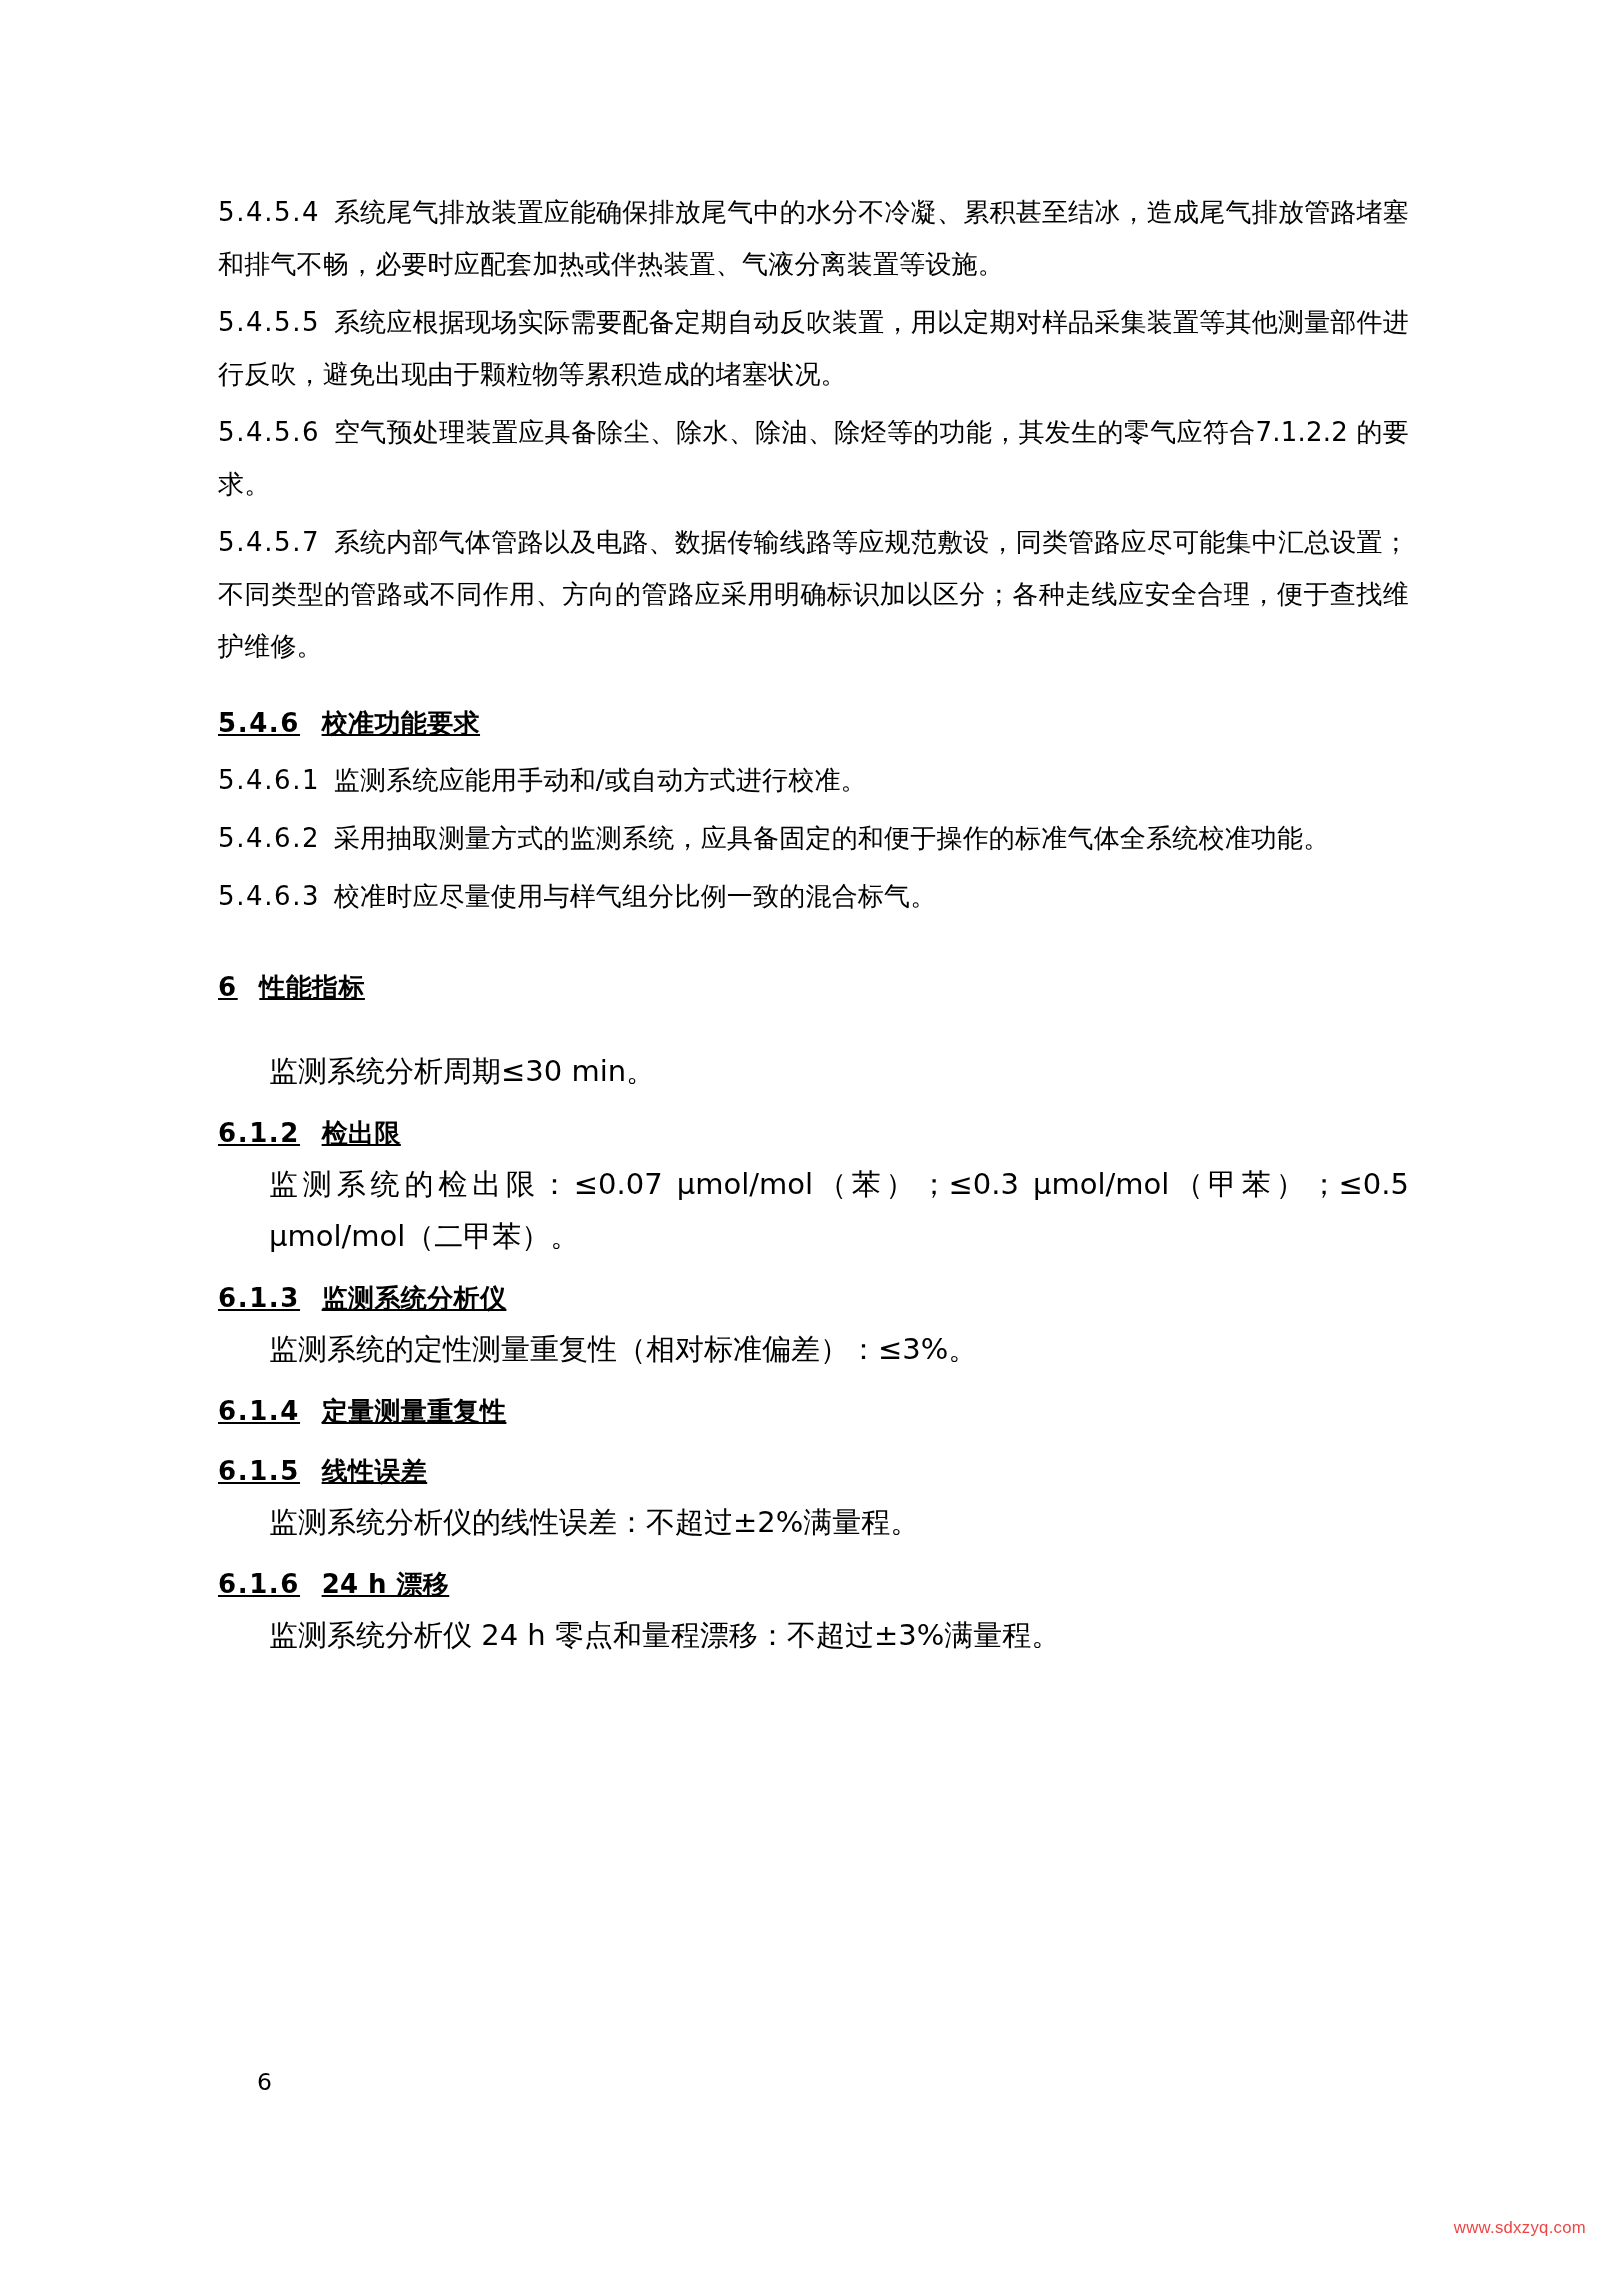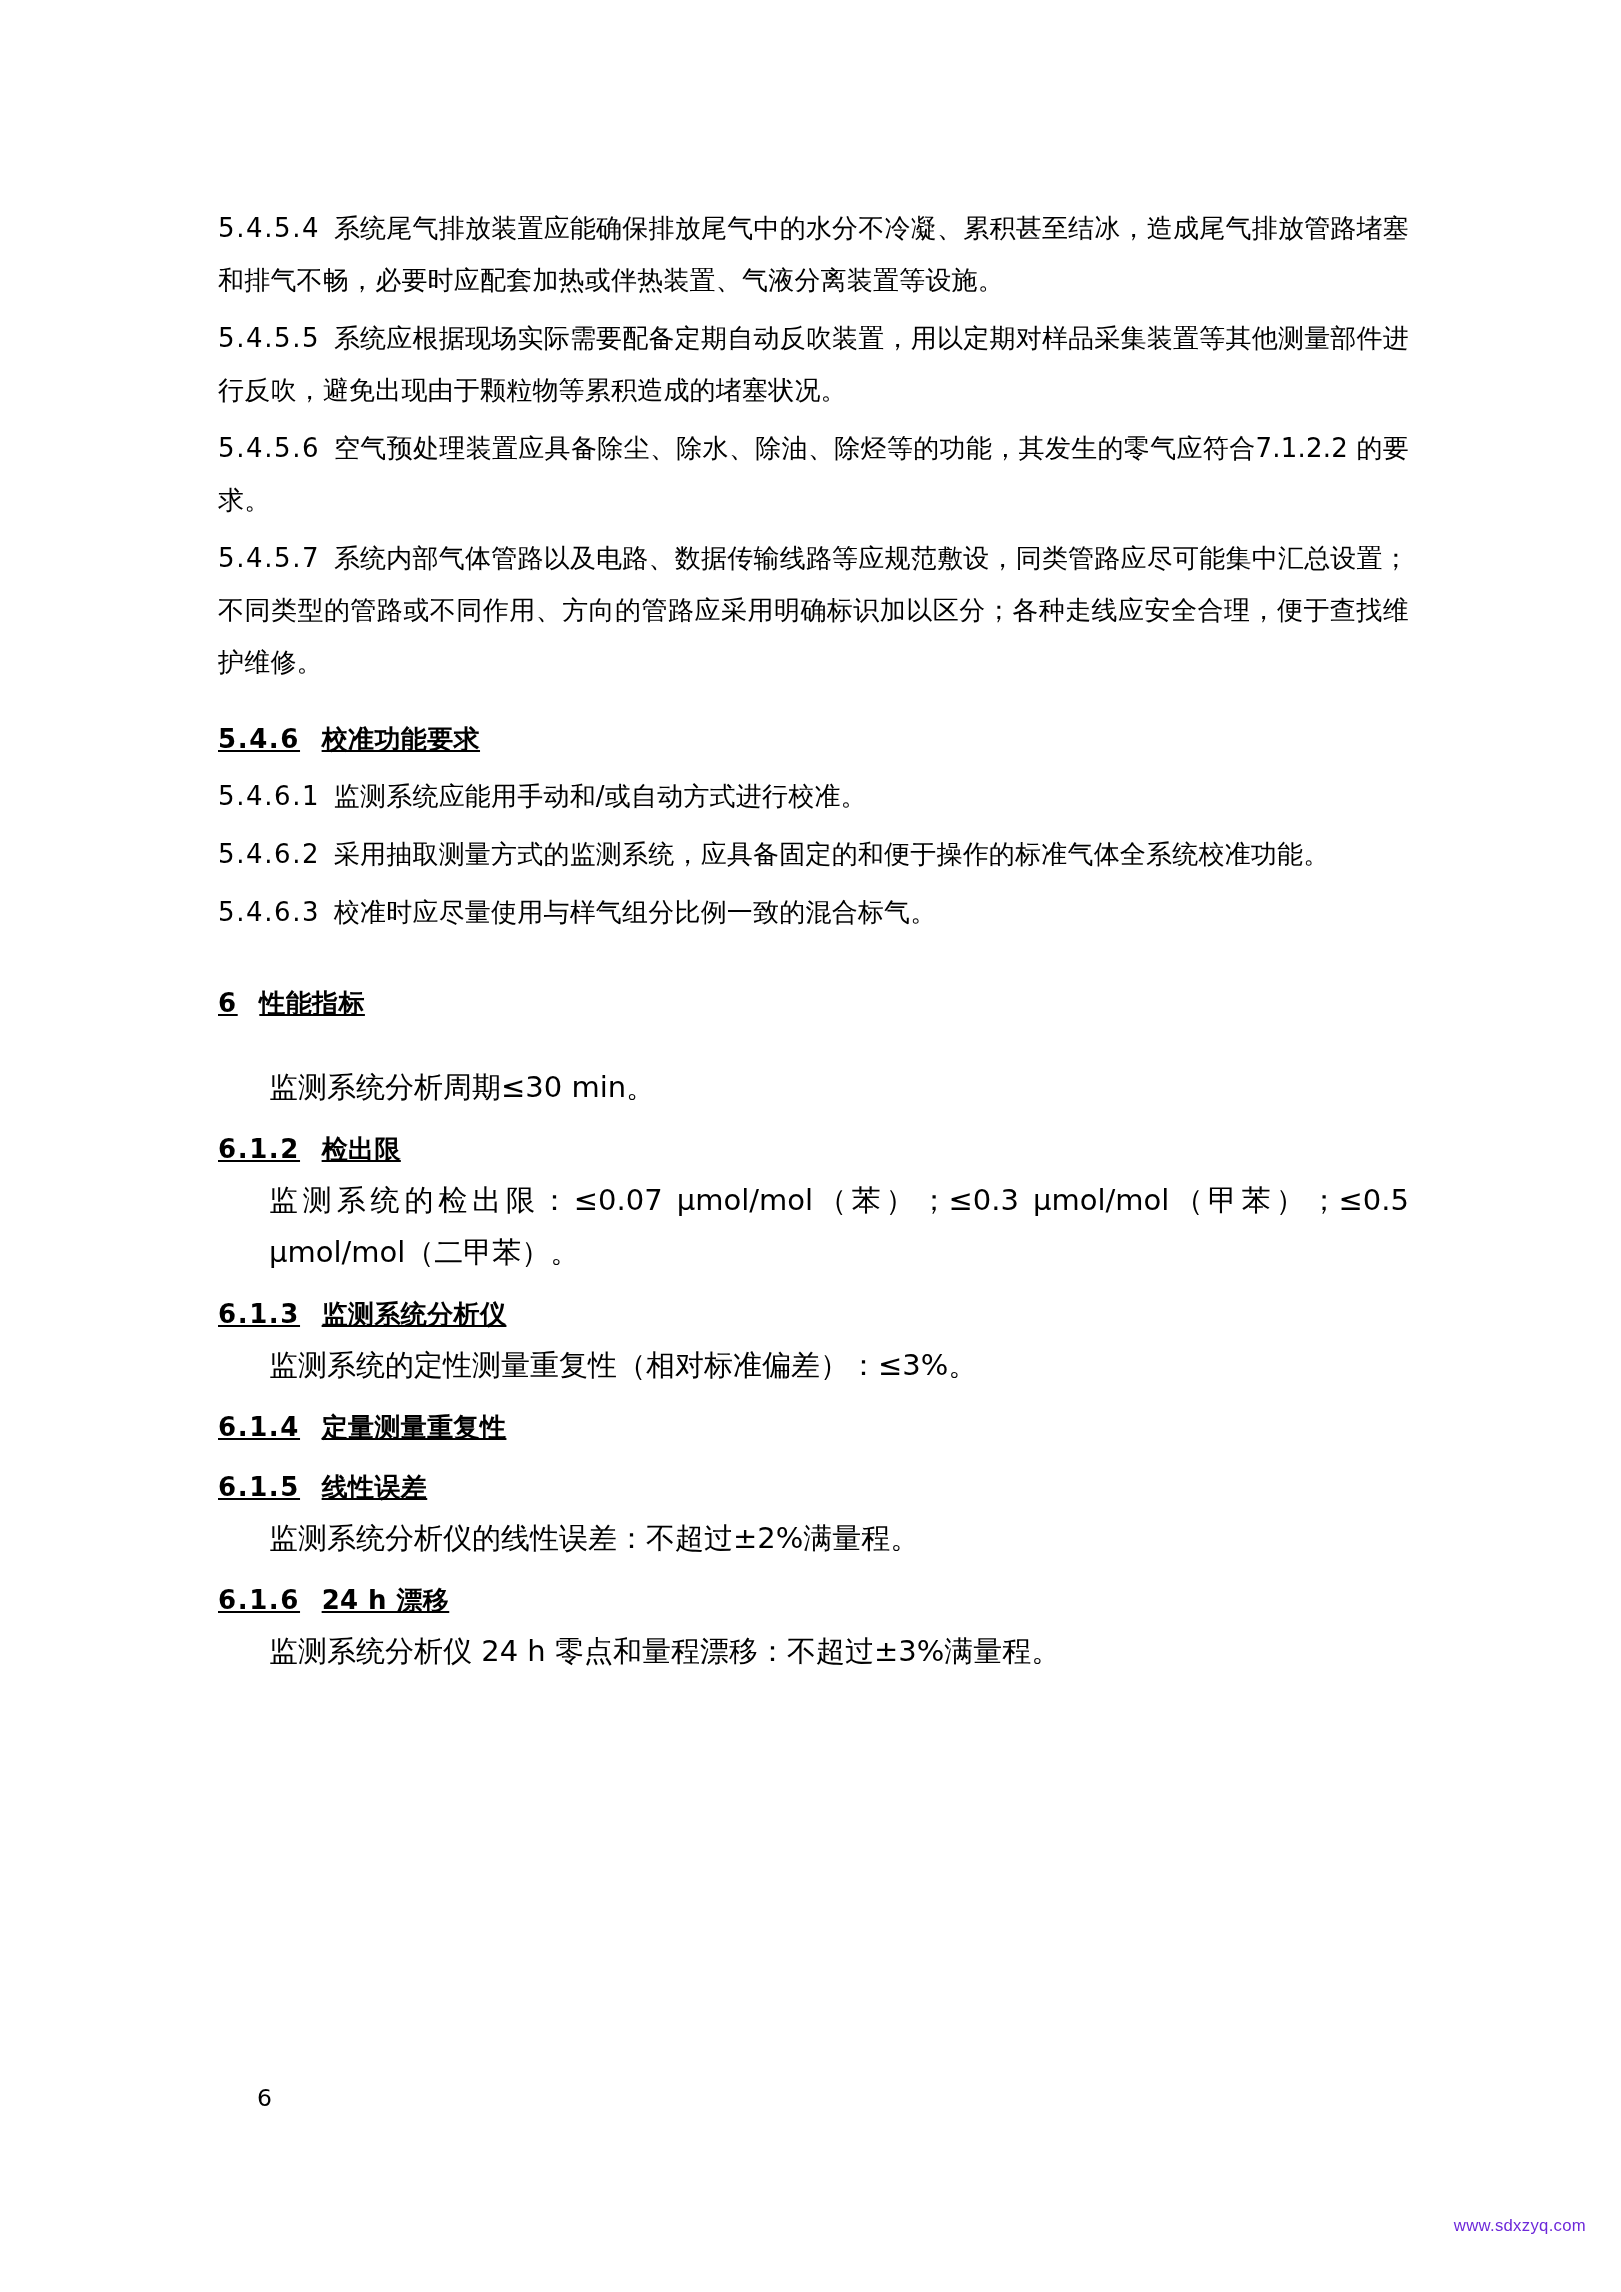--- a/index.html
+++ b/index.html
@@ -8,21 +8,20 @@
     background: #ffffff;
   }
   .page {
     position: relative;
     width: 1621px;
     height: 2250px;
     background: #ffffff;
     font-family: "DejaVu Sans", "Liberation Sans", sans-serif;
     color: #000000;
     box-sizing: border-box;
-    margin-top: 16px;
   }
   .content {
     position: absolute;
     left: 218px;
     top: 186px;
     width: 1191px;
   }
   .para {
     font-size: 26px;
     line-height: 52px;
@@ -65,23 +64,23 @@
   .page-number {
     position: absolute;
     left: 257px;
     top: 2068px;
     font-size: 23.5px;
     color: #000;
   }
   .watermark {
     position: absolute;
     right: 35px;
-    bottom: 30px;
+    bottom: 12px;
     font-size: 16.7px;
-    color: #6d28d9;
+    color: #ef4444;
     font-family: "Liberation Sans", sans-serif;
     letter-spacing: 0.3px;
   }
 </style>
 </head>
 <body>
 
 <div class="page">
 
   <div class="content">

